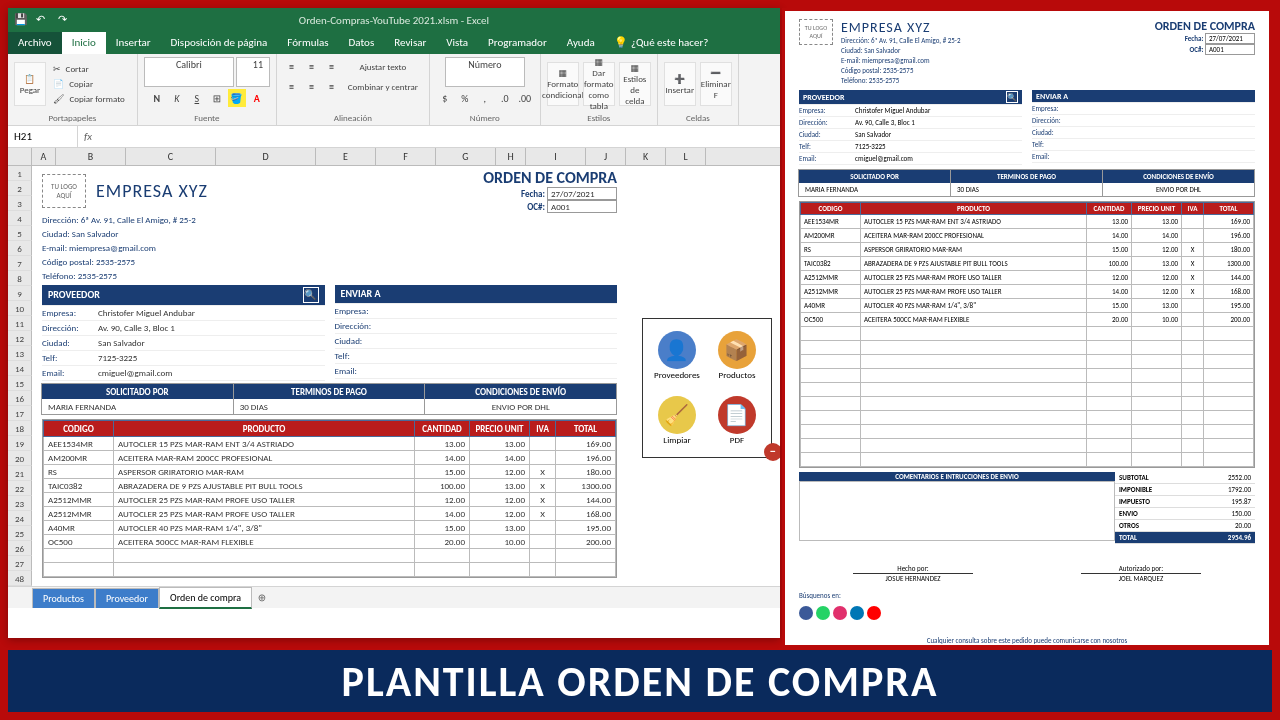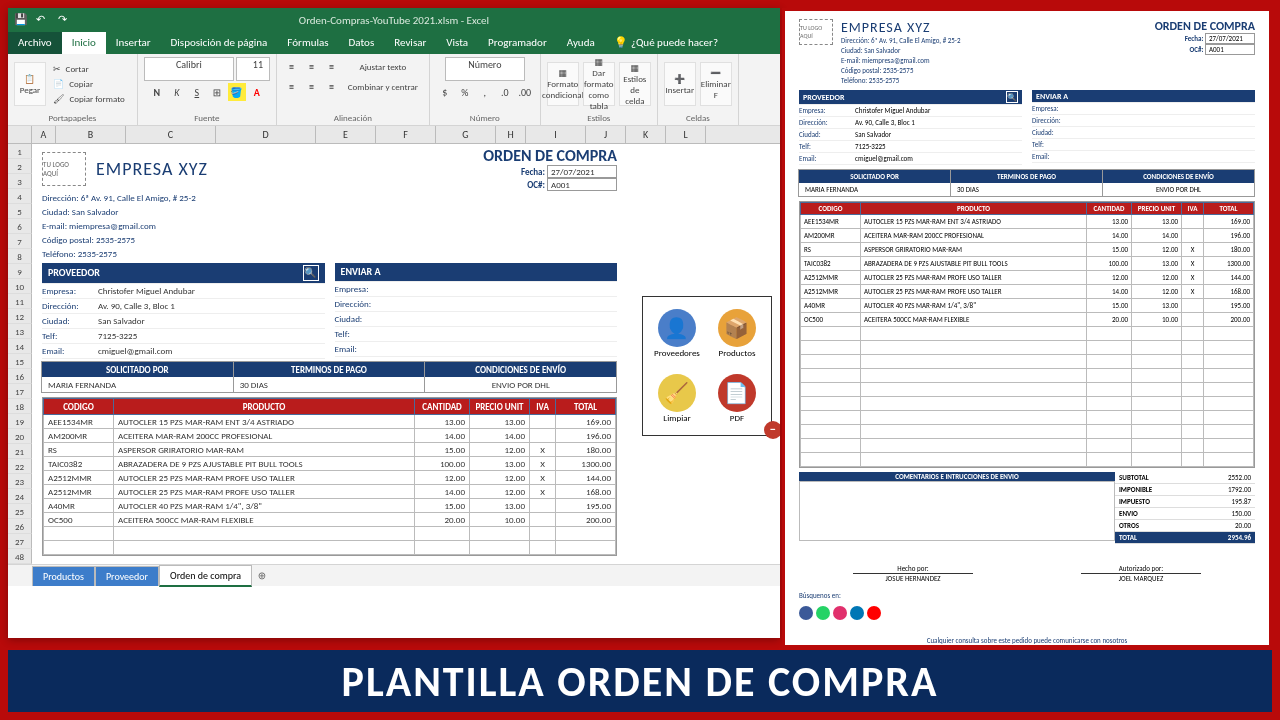--- a/index.html
+++ b/index.html
@@ -15,32 +15,32 @@
 .ribbon-tabs .file{background:#155239}
 .ribbon{height:72px;background:#f3f3f3;border-bottom:1px solid #d4d4d4;display:flex;font-size:10px;color:#444}
 .rgroup{border-right:1px solid #d4d4d4;padding:3px 6px 2px;display:flex;flex-direction:column;justify-content:space-between;text-align:center}
 .rgroup .label{font-size:9px;color:#666;margin-top:2px}
 .rg-content{display:flex;gap:4px;align-items:center;flex:1}
 .big-btn{width:32px;height:44px;background:#fafafa;border:1px solid #e0e0e0;display:flex;flex-direction:column;align-items:center;justify-content:center;font-size:9px}
 .mini{display:flex;flex-direction:column;gap:2px;font-size:9px;text-align:left}
 .mini span{padding:1px 3px}
 .fontbox{display:flex;flex-direction:column;gap:2px}
 .fontbox .row{display:flex;gap:2px}
-.fontbox select,.fontbox .sel{height:24px;font-size:10px;border:1px solid #bbb;background:#fff;padding:0 16px}
+.fontbox select,.fontbox .sel{height:30px;font-size:10px;border:1px solid #bbb;background:#fff;padding:0 16px}
 .btnset{display:flex;gap:1px}
 .btnset span{width:18px;height:18px;border:1px solid transparent;display:flex;align-items:center;justify-content:center;font-size:10px}
 .formula-bar{height:22px;border-bottom:1px solid #d4d4d4;display:flex;align-items:center;font-size:11px}
 .namebox{width:70px;border-right:1px solid #d4d4d4;padding:0 6px;height:100%;display:flex;align-items:center}
 .fx{padding:0 6px;color:#666;font-style:italic}
 .grid{position:relative;height:438px;overflow:hidden;font-size:10px}
 .col-headers{height:18px;background:#e8e8e8;display:flex;border-bottom:1px solid #bbb}
 .col-headers div{border-right:1px solid #bbb;text-align:center;line-height:18px;font-size:10px;color:#333}
 .po-doc{position:absolute;left:24px;top:18px;width:595px;font-size:10px;color:#333}
 .po-header{display:flex;justify-content:space-between;padding:2px 10px 0}
-.logo-ph{width:44px;height:34px;border:1px dashed #888;font-size:7px;display:flex;flex-direction:column;justify-content:center;color:#666}
+.logo-ph{width:44px;height:34px;border:1px dashed #888;font-size:7px;text-align:center;display:flex;flex-direction:column;justify-content:center;color:#666}
 .company{font-size:18px;font-weight:normal;color:#1a3d73;letter-spacing:1px}
 .po-title{font-size:16px;font-weight:bold;color:#1a3d73}
 .info-left{font-size:9px;color:#1a3d73;line-height:14px;padding-left:10px}
 .info-right{font-size:9px;text-align:right}
 .info-right .lbl{color:#1a3d73;font-weight:bold;display:inline-block;width:40px}
 .info-right .val{border:1px solid #999;display:inline-block;width:70px;padding:0 3px;text-align:left}
 .section-bar{background:#1a3d73;color:#fff;font-size:10px;font-weight:bold;padding:2px 6px;display:flex;justify-content:space-between;align-items:center}
 .section-bar .search-ic{width:16px;height:16px;background:#1a3d73;border:1px solid #fff;display:flex;align-items:center;justify-content:center;font-size:10px}
 .prov-grid{display:flex;gap:10px;margin:0 10px}
 .prov-col{flex:1}
@@ -107,21 +107,21 @@
     <div class="file">Archivo</div>
     <div class="active">Inicio</div>
     <div>Insertar</div>
     <div>Disposición de página</div>
     <div>Fórmulas</div>
     <div>Datos</div>
     <div>Revisar</div>
     <div>Vista</div>
     <div>Programador</div>
     <div>Ayuda</div>
-    <div>💡 <span>¿Qué puede hacer?</span></div>
+    <div>💡 <span>¿Qué este hacer?</span></div>
   </div>
   <div class="ribbon">
     <div class="rgroup">
       <div class="rg-content">
         <div class="big-btn">📋<span>Pegar</span></div>
         <div class="mini">
           <span>✂ <span>Cortar</span></span>
           <span>📄 <span>Copiar</span></span>
           <span>🖌 <span>Copiar formato</span></span>
         </div>
@@ -193,20 +193,25 @@
       </div>
       <div class="label">Estilos</div>
     </div>
     <div class="rgroup">
       <div class="rg-content">
         <div class="big-btn">➕<span>Insertar</span></div>
         <div class="big-btn">➖<span>Eliminar F</span></div>
       </div>
       <div class="label">Celdas</div>
     </div>
+  </div>
+  <div class="formula-bar">
+    <div class="namebox">H21</div>
+    <div class="fx">fx</div>
+    <div style="flex:1"></div>
   </div>
   <div class="grid">
     <div class="col-headers">
       <div style="width:24px"></div>
       <div style="width:24px">A</div>
         <div style="width:70px">B</div>
         <div style="width:90px">C</div>
         <div style="width:100px">D</div>
         <div style="width:60px">E</div>
         <div style="width:60px">F</div>

